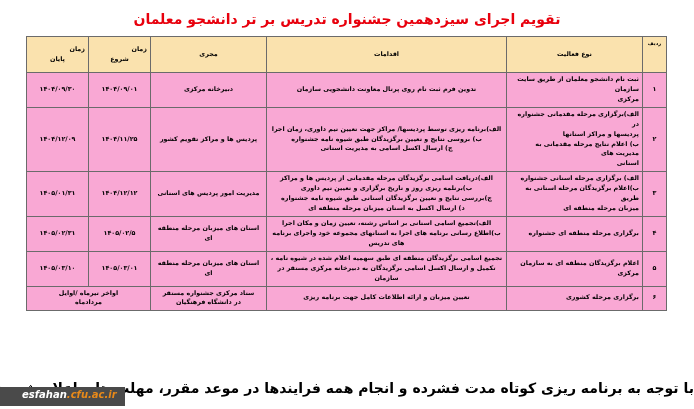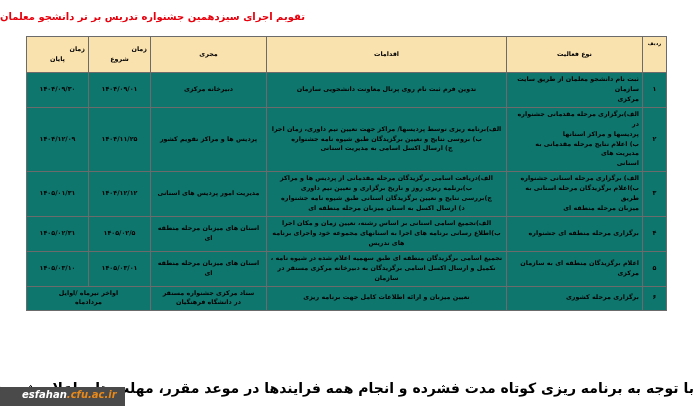--- a/index.html
+++ b/index.html
@@ -17,23 +17,23 @@
     color: #000000;
     direction: rtl;
   }
 
   
   .page-title {
     position: absolute;
     top: 11px;
     left: 0;
     width: 694px;
-    text-align: left;
+    text-align: center;
     color: #e8000d;
-    font-size: 10px;
+    font-size: 14px;
     font-weight: bold;
     letter-spacing: 0px;
     white-space: nowrap;
   }
 
   
   .calendar-table-wrap {
     position: absolute;
     top: 36px;
     right: 27px;
@@ -72,21 +72,21 @@
     line-height: 1.35;
   }
   thead th.th-radif {
     font-size: 5px;
     vertical-align: top;
     padding-top: 3px;
   }
   thead th .hdr-l1 { display: block; text-align: right; }
   thead th .hdr-l2 { display: block; }
 
-  tbody td { background: #0f766e; }
+  tbody td { background: #f9a8d4; }
 
   td.cell-radif {
     text-align: center;
     font-size: 7px;
   }
   td.cell-noe {
     text-align: right;
     padding-right: 5px;
     padding-left: 5px;
   }

